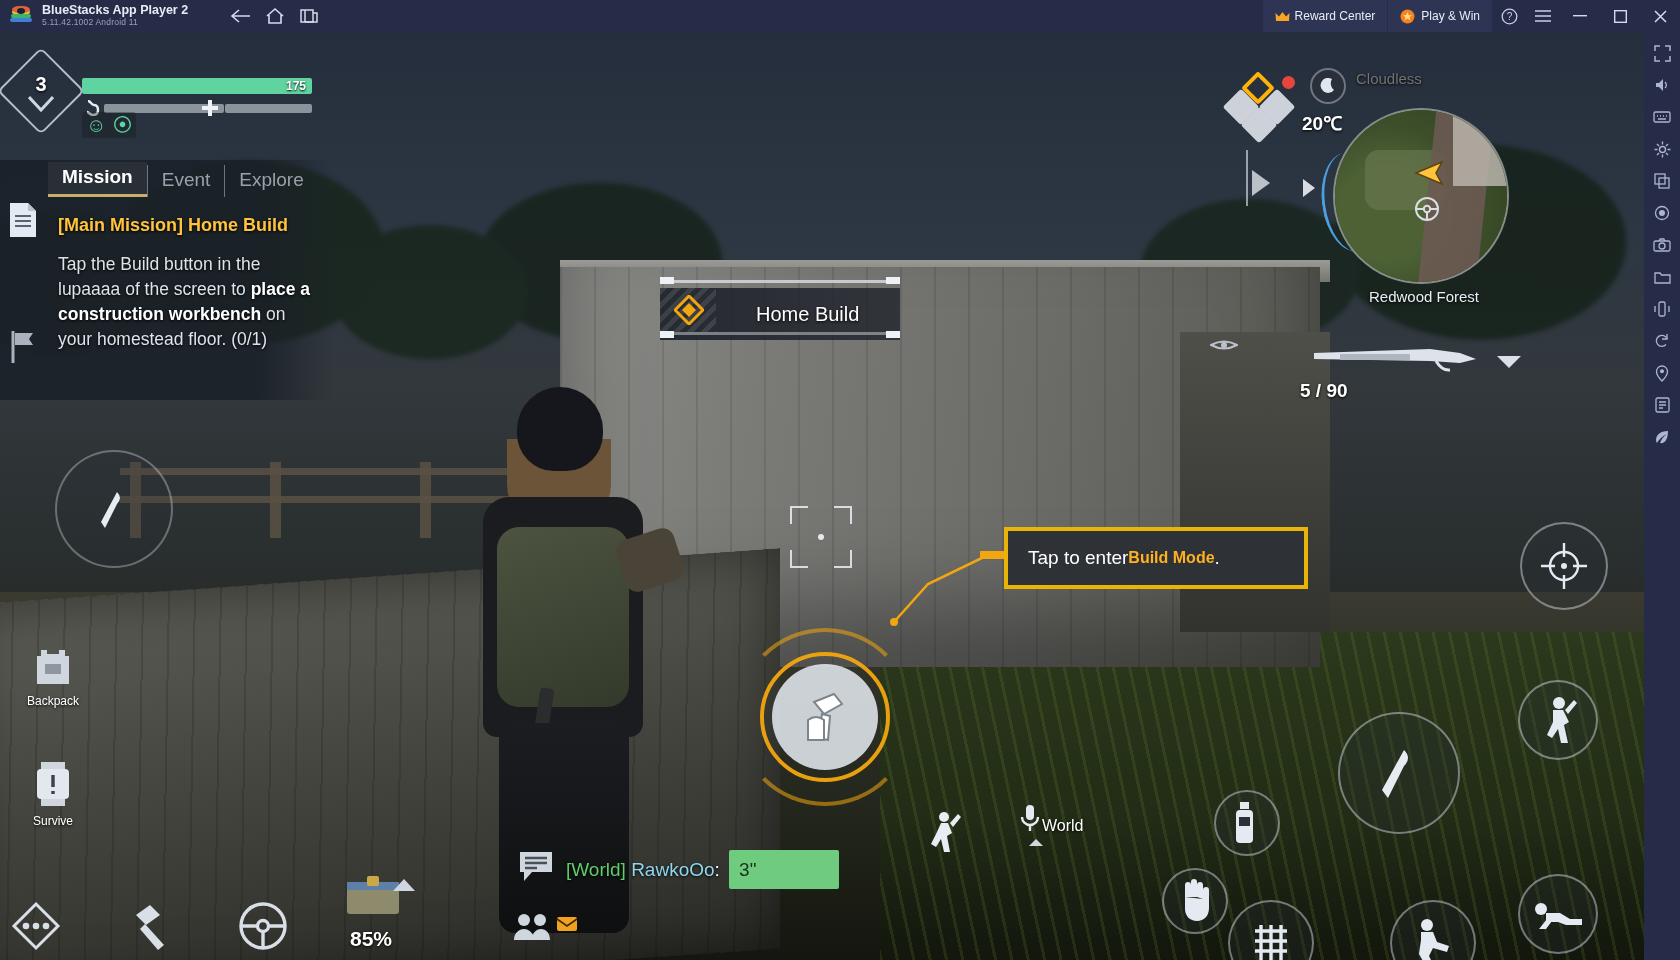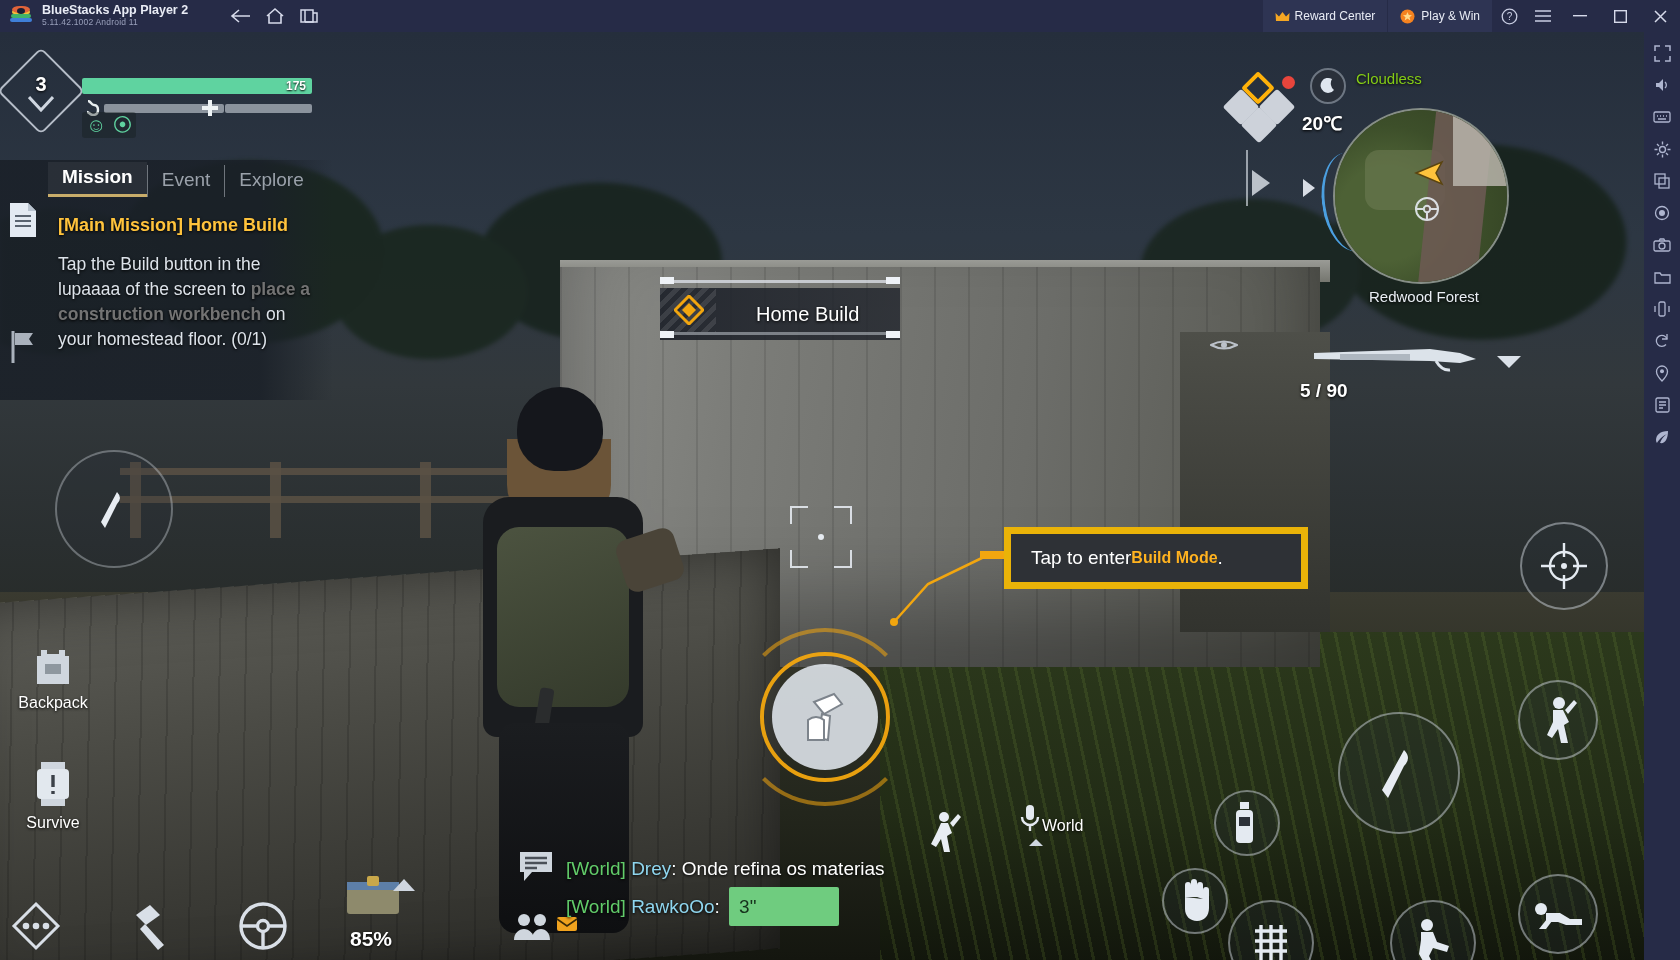--- a/index.html
+++ b/index.html
@@ -133,35 +133,35 @@
   .tab { padding:4px 14px 6px; color:#9aa1aa; font-size:19px; }
   .tab.active { color:#fff; font-weight:bold; border-bottom:3px solid #c9ad6a;
                 background:rgba(255,255,255,.06); }
   .tab.div { border-left:1px solid #6f757c; }
   .m-ico { position:absolute; left:8px; top:170px; color:#dfe6ee; }
   .m-flag{ position:absolute; left:8px; top:298px; color:#9aa3ad; }
   .m-title { position:absolute; left:58px; top:183px; color:#ffc33c; font-size:18px;
              font-weight:bold; text-shadow:0 1px 3px #000; }
   .m-body { position:absolute; left:58px; top:220px; width:262px; color:#dde3ea;
             font-size:17.5px; line-height:25px; text-shadow:0 1px 3px #000; }
-  .m-body b { color:#737373; font-weight:bold; }
+  .m-body b { color:#ffffff; font-weight:bold; }
 
   
   .diamonds { position:absolute; left:1228px; top:44px; width:62px; height:62px; }
   .diamonds i { position:absolute; width:26px; height:26px; transform:rotate(45deg); border-radius:3px; }
   .diamonds .d1 { left:18px; top:0; border:4px solid #ffb20a; background:transparent; width:24px; height:24px; }
   .diamonds .d2 { left:0;  top:18px; background:#cdd2da; }
   .diamonds .d3 { left:36px; top:18px; background:#cdd2da; }
   .diamonds .d4 { left:18px; top:36px; background:#cdd2da; }
   .diamonds .dot { position:absolute; left:54px; top:0px; width:13px; height:13px;
                    background:#e8453c; border-radius:50%; transform:none; }
   .wx-ring { position:absolute; left:1310px; top:36px; width:36px; height:36px;
              border-radius:50%; background:#2a303a; border:2px solid #6d7682;
              display:flex; align-items:center; justify-content:center; }
-  .wx-label { position:absolute; left:1356px; top:38px; color:#84cc16; font-size:15px;
+  .wx-label { position:absolute; left:1356px; top:38px; color:#737373; font-size:15px;
               text-shadow:0 1px 3px #000; }
   .wx-temp { position:absolute; left:1302px; top:78px; color:#fff; font-size:19px;
              font-weight:bold; text-shadow:0 1px 3px #000; }
 
   
   .minimap { position:absolute; left:1333px; top:76px; width:176px; height:176px;
              border-radius:50%; overflow:hidden; border:2px solid rgba(210,216,226,.5);
              background:#3a442c; }
   .minimap .mm-green { position:absolute; inset:0;
       background:radial-gradient(circle at 30% 60%, #4d6135 0 30%, #3d4f2a 55%, #313f22 100%); }
@@ -216,30 +216,30 @@
                     border:4px solid #f2a60f; opacity:.95; }
   .buildbtn .ring2 { position:absolute; left:-24px; top:-24px; width:178px; height:178px;
                     border-radius:50%; border:4px solid rgba(242,166,15,.55);
                     border-left-color:transparent; border-right-color:transparent; }
   .buildbtn .inner { position:absolute; left:12px; top:12px; width:106px; height:106px;
                     border-radius:50%; background:rgba(225,231,238,.88);
                     display:flex; align-items:center; justify-content:center; }
 
   
   .tip { position:absolute; left:1004px; top:495px; width:304px; height:62px;
-         background:#2e3136; border:7px solid #eab308; display:flex; align-items:center;
+         background:#2e3136; border:4px solid #eab308; display:flex; align-items:center;
          padding-left:20px; }
   .tip span { color:#fff; font-size:19px; }
   .tip b { color:#ffb21f; font-weight:bold; }
   .tip-stem { position:absolute; left:980px; top:519px; width:28px; height:8px; background:#f2a60f; }
   .tip-line { position:absolute; left:900px; top:522px; width:84px; height:1px; }
 
   
   .lbtn { position:absolute; display:flex; flex-direction:column; align-items:center; }
-  .lbtn .lbl { color:#fff; font-size:16px; margin-top:2px; text-shadow:0 1px 3px #000; }
+  .lbtn .lbl { color:#fff; font-size:12px; margin-top:2px; text-shadow:0 1px 3px #000; }
   .circ-btn { position:absolute; border-radius:50%; border:2px solid rgba(225,231,238,.45);
               background:rgba(40,46,54,.25); display:flex; align-items:center; justify-content:center;
               color:#e4eaf1; }
 
   
   .toolrow { position:absolute; left:10px; top:868px; display:flex; align-items:center; gap:64px; }
   .tool { color:#d9dfe7; }
   .pct { position:absolute; left:350px; top:895px; color:#fff; font-size:21px;
          font-weight:bold; text-shadow:0 1px 3px #000; }
   .chest { position:absolute; left:345px; top:838px; }
@@ -713,24 +713,20 @@
       </div>
       <span style="position:absolute;left:556px;top:884px">
         <svg width="22" height="16" viewBox="0 0 22 16">
             <rect x="1" y="1" width="20" height="14" rx="2" fill="#f0a21e"></rect>
             <path d="M1 3l10 7 10-7" fill="none" stroke="#3a2a08" stroke-width="1.6"></path>
           </svg>
       </span>
       <div class="chat">
         <div class="cline">
           <span class="ch">[World]</span>
-          <span class="nm">Drey</span><span>: </span><span>Onde refina os materias</span>
-        </div>
-        <div class="cline">
-          <span class="ch">[World]</span>
           <span class="nm">RawkoOo</span><span>: </span><span class="cinput">3"</span>
         </div>
       </div>
       <div class="emote-run">
         <svg width="38" height="44" viewBox="0 0 38 44">
             <circle cx="16" cy="7" r="5" fill="currentColor"></circle>
             <path d="M13 13h7l4 10-5 3 3 16h-6l-3-13-5 8-5-3 6-12z" fill="currentColor"></path>
             <path d="M22 13l8-9 3 3-8 10z" fill="currentColor"></path>
           </svg>
       </div>

